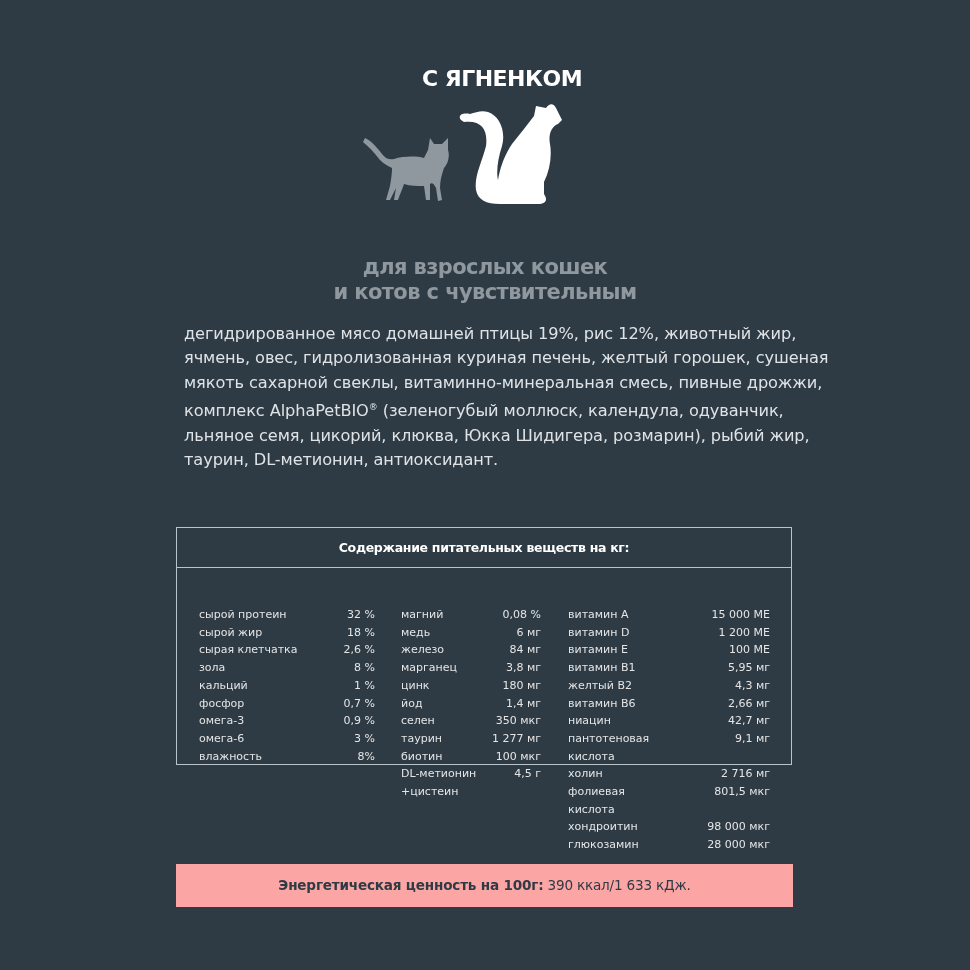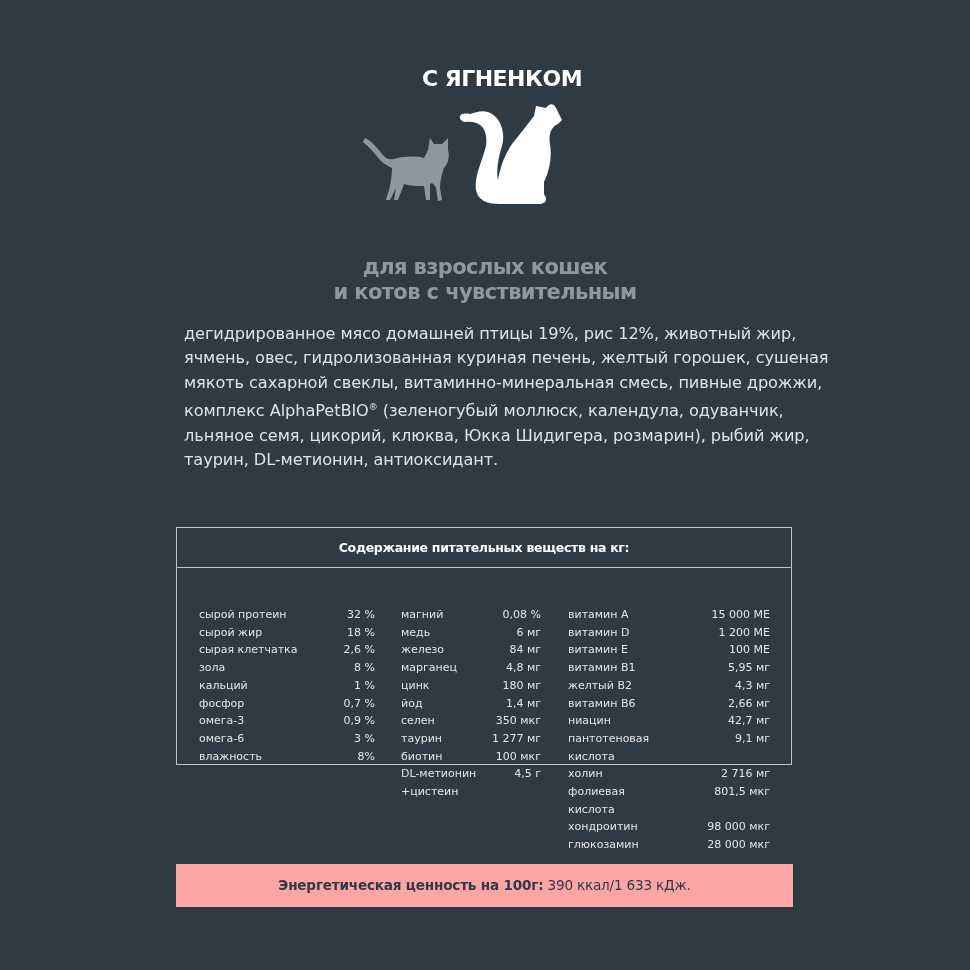--- a/index.html
+++ b/index.html
@@ -200,21 +200,21 @@
     <div class="row">
         <span class="n">медь</span>
         <span class="v">6 мг</span>
       </div>
     <div class="row">
         <span class="n">железо</span>
         <span class="v">84 мг</span>
       </div>
     <div class="row">
         <span class="n">марганец</span>
-        <span class="v">4,8 мг</span>
+        <span class="v">3,8 мг</span>
       </div>
     <div class="row">
         <span class="n">цинк</span>
         <span class="v">180 мг</span>
       </div>
     <div class="row">
         <span class="n">йод</span>
         <span class="v">1,4 мг</span>
       </div>
     <div class="row">

